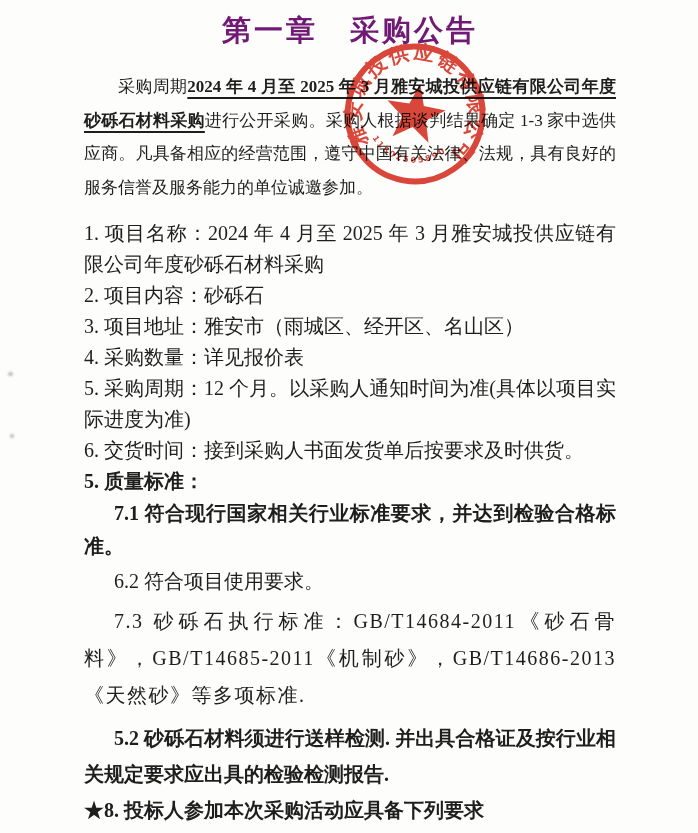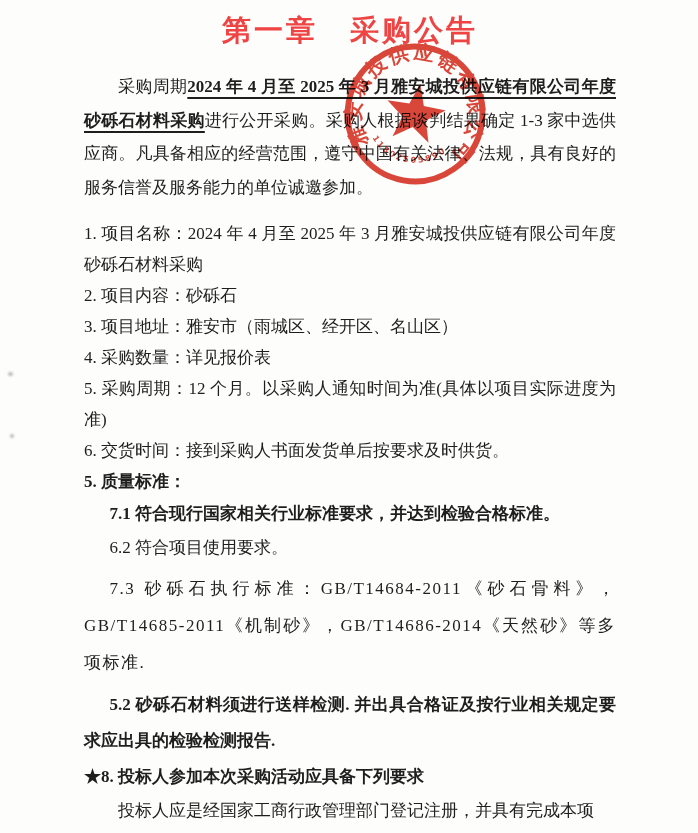--- a/index.html
+++ b/index.html
@@ -15,38 +15,38 @@
     position:absolute;
     left:84px;right:82px;top:10px;
   }
   .title{
     margin:0 0 20px 0;
     text-align:center;
     font-size:29px;
     font-weight:bold;
     letter-spacing:3px;
     line-height:40px;
-    color:#ef4444;
+    color:#701a75;
   }
   .intro{
     margin:0 0 14px 0;
     font-size:17px;
     line-height:33.5px;
     text-indent:2em;
     text-align:justify;
   }
   .u-bold{
     font-weight:bold;
     text-decoration:underline;
     text-underline-offset:5px;
     text-decoration-thickness:1.5px;
   }
   .item{
     margin:0;
-    font-size:17px;
+    font-size:20px;
     line-height:31px;
     text-align:justify;
   }
   .b{font-weight:bold;}
   .sub{text-indent:1.5em;}
   .ind2{text-indent:2em;}
   .lh33{line-height:33px;}
   .lh36{line-height:36px;}
   .lh37{line-height:37px;}
   .mt4{margin-top:4px;}
@@ -84,21 +84,21 @@
 
     <p class="item">1. 项目名称：2024 年 4 月至 2025 年 3 月雅安城投供应链有限公司年度砂砾石材料采购</p>
     <p class="item">2. 项目内容：砂砾石</p>
     <p class="item">3. 项目地址：雅安市（雨城区、经开区、名山区）</p>
     <p class="item">4. 采购数量：详见报价表</p>
     <p class="item">5. 采购周期：12 个月。以采购人通知时间为准(具体以项目实际进度为准)</p>
     <p class="item">6. 交货时间：接到采购人书面发货单后按要求及时供货。</p>
     <p class="item b">5. 质量标准：</p>
     <p class="item b sub lh33">7.1 符合现行国家相关行业标准要求，并达到检验合格标准。</p>
     <p class="item sub lh36">6.2 符合项目使用要求。</p>
-    <p class="item sub lh37 mt4 spread">7.3 砂砾石执行标准：GB/T14684-2011《砂石骨料》，GB/T14685-2011《机制砂》，GB/T14686-2014《天然砂》等多项标准.</p>
+    <p class="item sub lh37 mt4 spread">7.3 砂砾石执行标准：GB/T14684-2011《砂石骨料》，GB/T14685-2011《机制砂》，GB/T14686-2013《天然砂》等多项标准.</p>
     <p class="item b sub lh36 mt6">5.2 砂砾石材料须进行送样检测. 并出具合格证及按行业相关规定要求应出具的检验检测报告.</p>
     <p class="item b lh36">★8. 投标人参加本次采购活动应具备下列要求</p>
     <p class="item ind2">投标人应是经国家工商行政管理部门登记注册，并具有完成本项</p>
 
   </div>
 
   <svg class="stamp" viewBox="0 0 200 200" aria-hidden="true">
     <defs>
       <path id="sealTop" d="M 57.5 160.6 A 74 74 0 1 1 142.5 160.6"></path>
       <path id="sealBot" d="M 46 137.9 A 66 66 0 0 0 154 137.9"></path>

